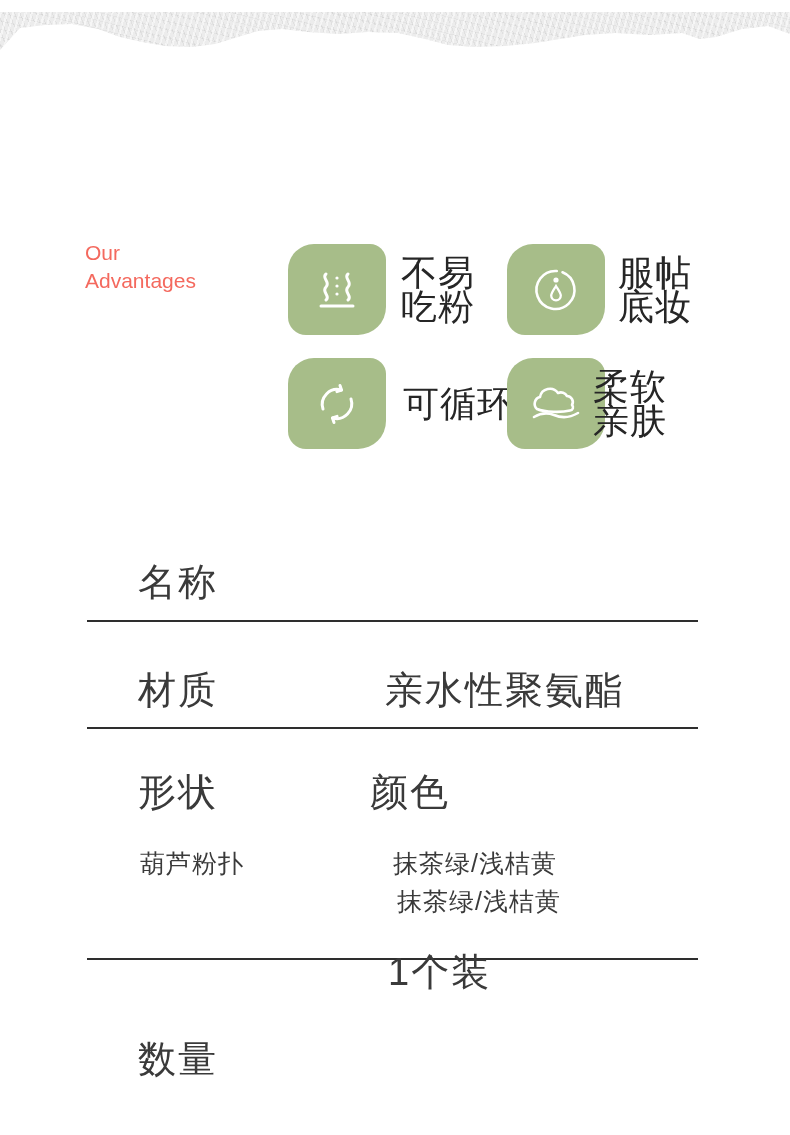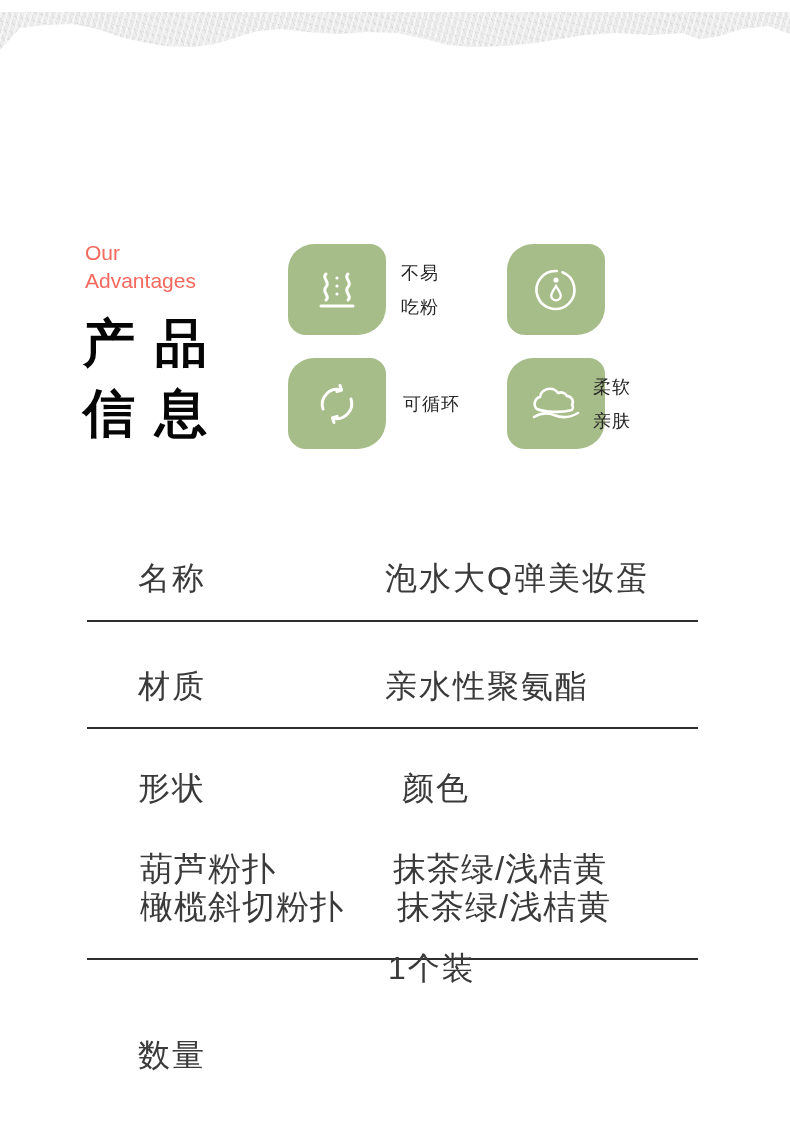--- a/index.html
+++ b/index.html
@@ -47,47 +47,45 @@
 
   
   .badge {
     position:absolute; width:98px; height:91px;
     border-radius:26px 16px 28px 18px;
     display:flex; align-items:center; justify-content:center;
   }
   .badge svg { display:block; }
   .badge-label {
     position:absolute;
-    font-size:18px; line-height:34px; color:#262626;
+    font-size:36px; line-height:34px; color:#262626;
     white-space:pre-line; letter-spacing:1px;
   }
 
   
   .cell {
-    position:absolute; font-size:32px; color:#3a3a3a;
+    position:absolute; font-size:38px; color:#3a3a3a;
     font-weight:300; letter-spacing:2px;
   }
-  .cell.small { font-size:33px; letter-spacing:1px; }
+  .cell.small { font-size:25px; letter-spacing:1px; }
   .rule {
     position:absolute; left:87px; width:611px; height:2px;
     background:#2e2e2e;
   }
 </style>
 </head>
 <body>
 
 <div class="page">
 
   <div class="torn-paper"></div>
 
   <div class="eyebrow" style="color:#f4695e;">Our
 Advantages</div>
 
-  <div class="big-title">产品
-信息</div>
 
   <div class="badge" style="left:288px; top:232px; background:#a7bd89;">
     <span>
       <svg width="48" height="48" viewBox="0 0 48 48" fill="none" stroke="#ffffff" stroke-width="3" stroke-linecap="round">
         <path d="M13 8 c-5 4 5 8 0 13 c-5 5 5 9 0 13"></path>
         <path d="M35 8 c-5 4 5 8 0 13 c-5 5 5 9 0 13"></path>
         <circle cx="24" cy="12" r="1.6" fill="#ffffff" stroke="none"></circle>
         <circle cx="24" cy="20" r="1.6" fill="#ffffff" stroke="none"></circle>
         <circle cx="24" cy="28" r="1.6" fill="#ffffff" stroke="none"></circle>
         <line x1="8" y1="40" x2="40" y2="40"></line>
@@ -99,20 +97,22 @@
 
   <div class="badge" style="left:507px; top:232px; background:#a7bd89;">
     <span>
       <svg width="50" height="50" viewBox="0 0 50 50" fill="none" stroke="#ffffff" stroke-width="2.6" stroke-linecap="round">
         <path d="M31.5 7.3 A19 19 0 1 1 25.8 6"></path>
         <circle cx="25" cy="15" r="2.6" fill="#ffffff" stroke="none"></circle>
         <path d="M25 21 c3.2 5 4.8 7 4.8 9.6 a4.8 4.8 0 1 1 -9.6 0 c0 -2.6 1.6 -4.6 4.8 -9.6 z" stroke-width="2.3"></path>
       </svg>
     </span>
   </div>
+  <div class="badge-label" style="left:618px; top:244px;">服帖
+底妆</div>
 
   <div class="badge" style="left:288px; top:346px; background:#a7bd89;">
     <span>
       <svg width="50" height="50" viewBox="0 0 50 50" fill="none" stroke="#ffffff" stroke-width="3" stroke-linecap="round">
         <path d="M11 30 a15 15 0 0 1 18.5 -19"></path>
         <path d="M29.5 11 l-1.5 -4.5 M29.5 11 l-4.6 1.6"></path>
         <path d="M39 20 a15 15 0 0 1 -18.5 19"></path>
         <path d="M20.5 39 l1.5 4.5 M20.5 39 l4.6 -1.6"></path>
       </svg>
     </span>
@@ -124,32 +124,30 @@
       <svg width="56" height="50" viewBox="0 0 56 50" fill="none" stroke="#ffffff" stroke-width="2.6" stroke-linecap="round" stroke-linejoin="round">
         <path d="M9 30 a7 7 0 0 1 3 -12 a10 10 0 0 1 18 -4 a7 7 0 0 1 9 3 a6 6 0 0 1 5 9 c2 2 1 5 -2 5.5 c-8 2 -25 2 -33 -1.5 z"></path>
         <path d="M6 38 q10 -6 20 -2 q12 5 24 -2"></path>
       </svg>
     </span>
   </div>
   <div class="badge-label" style="left:593px; top:358px;">柔软
 亲肤</div>
 
   <div class="cell" style="left:138px; top:545px;">名称</div>
-  <div class="cell" style="left:385px; top:545px;">泡水大Q弹美妆蛋</div>
   <div class="rule" style="top:608px;"></div>
 
   <div class="cell" style="left:138px; top:653px;">材质</div>
   <div class="cell" style="left:385px; top:653px;text-align:right;">亲水性聚氨酯</div>
   <div class="rule" style="top:715px;"></div>
 
   <div class="cell" style="left:138px; top:755px;">形状</div>
-  <div class="cell" style="left:402px; top:755px;">颜色</div>
+  <div class="cell" style="left:370px; top:755px;">颜色</div>
 
   <div class="cell small" style="left:140px; top:835px;">葫芦粉扑</div>
   <div class="cell small" style="left:393px; top:835px;">抹茶绿/浅桔黄</div>
-  <div class="cell small" style="left:140px; top:873px;">橄榄斜切粉扑</div>
   <div class="cell small" style="left:397px; top:873px;">抹茶绿/浅桔黄</div>
   <div class="rule" style="top:946px;"></div>
 
   <div class="cell" style="left:138px; top:1022px;">数量</div>
   <div class="cell" style="left:388px; top:935px;">1个装</div>
 
 </div>
 
 </body></html>

